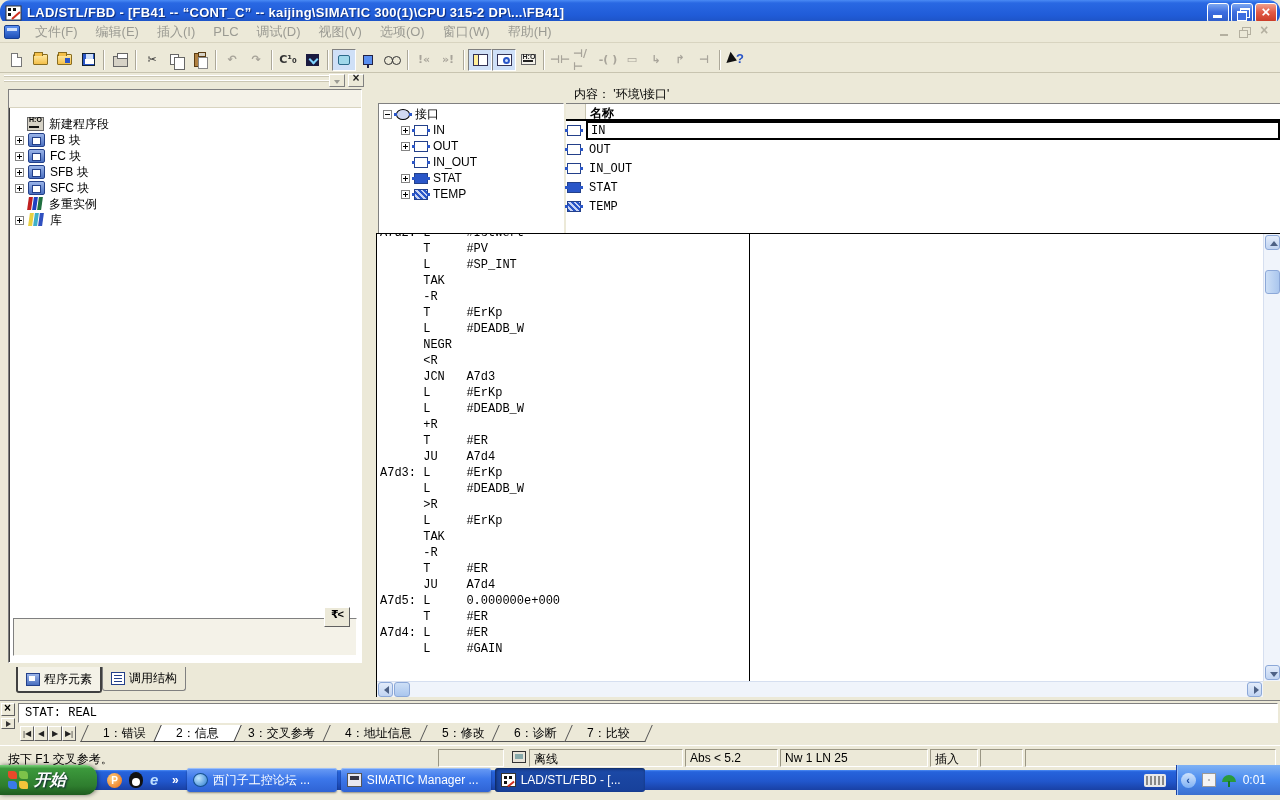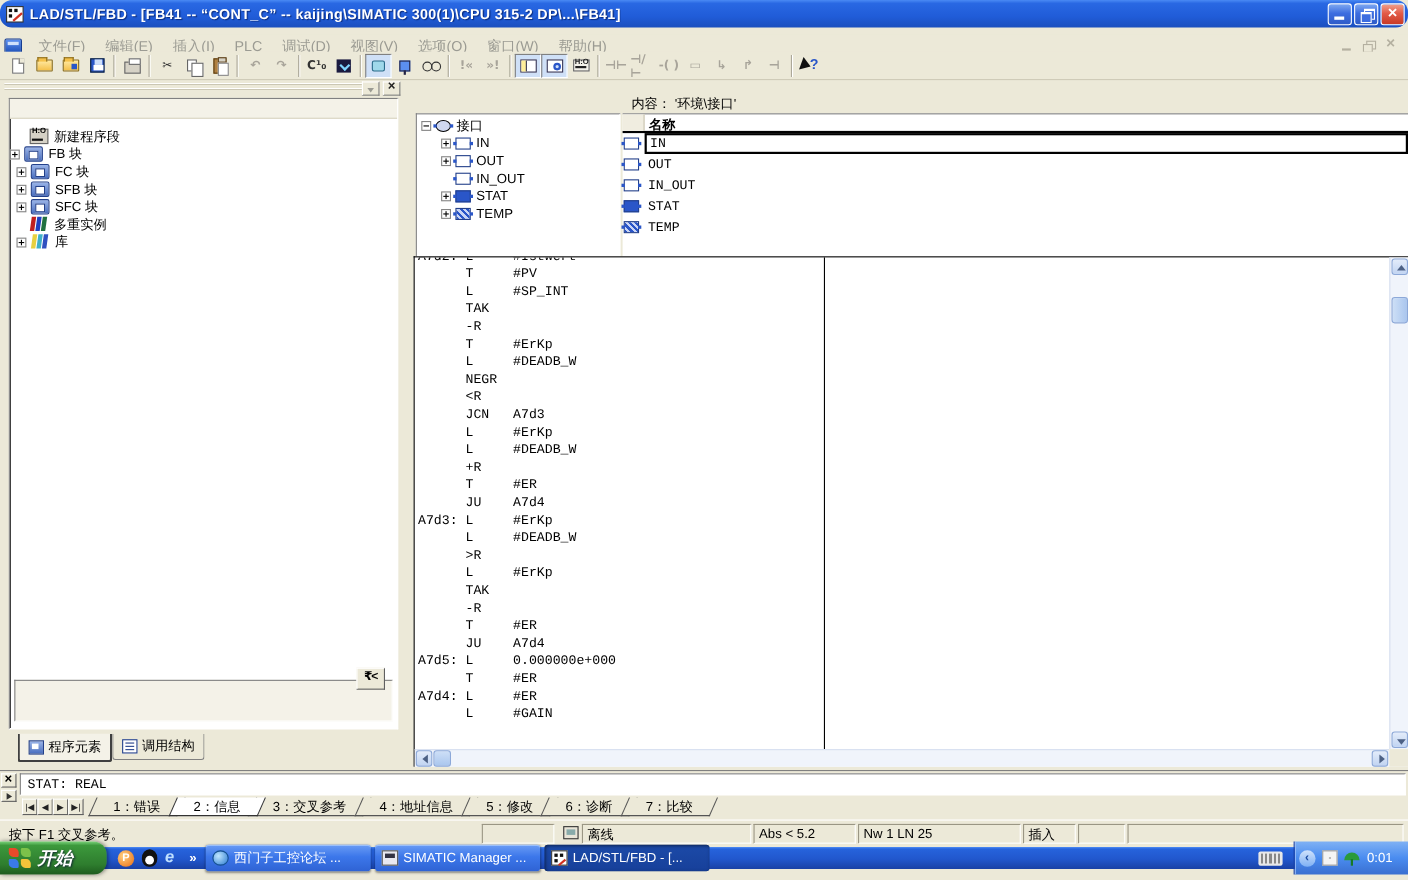--- a/index.html
+++ b/index.html
@@ -17,21 +17,21 @@
   .win-btns { margin-left:auto; display:flex; gap:2px; }
   .wb { width:22px; height:20px; border:1px solid #fff; border-radius:3px; position:relative;
     background:linear-gradient(180deg,#7da7f0,#3d6de0 45%,#2f5cc8); cursor:default; }
   .wb.close { background:linear-gradient(180deg,#f0a08c,#e25b47 45%,#c93a25); }
   .glyph-min::before { content:""; position:absolute; left:5px; bottom:4px; width:9px; height:3px; background:#fff; }
   .glyph-res::before { content:""; position:absolute; left:8px; top:4px; width:8px; height:7px; border:1px solid #fff; border-top:2px solid #fff; background:transparent; }
   .glyph-res::after { content:""; position:absolute; left:5px; top:7px; width:8px; height:7px; border:1px solid #fff; border-top:2px solid #fff; background:#3d6de0; }
   .glyph-x::before { content:"×"; color:#fff; font-weight:bold; font-size:15px; position:absolute; left:0; right:0; top:-1px; text-align:center; }
 
   
-  .menubar { position:absolute; top:31px; left:0; width:1280px; height:22px; background:#ece9d8;
+  .menubar { position:absolute; top:21px; left:0; width:1280px; height:22px; background:#ece9d8;
     display:flex; align-items:center; border-bottom:1px solid #d8d4c0; }
   .mdi-sys-icon { width:16px; height:14px; margin:0 6px 0 4px; background:linear-gradient(180deg,#5b8ff0,#1e50b8); border:1px solid #163d90; border-radius:2px; position:relative; }
   .mdi-sys-icon::before { content:""; position:absolute; left:2px; top:2px; width:10px; height:3px; background:#cfe0fb; }
   .menu-item { color:#9b9b93; padding:2px 9px; white-space:nowrap; font-size:13px; }
   .mdi-ctrls { margin-left:auto; display:flex; gap:6px; padding-right:8px; color:#b4b0a0; }
   .mdi-g { width:14px; height:12px; position:relative; }
   .mdi-g.mn::before { content:""; position:absolute; left:2px; bottom:2px; width:8px; height:2px; background:#b4b0a0; }
   .mdi-g.rs::before { content:""; position:absolute; left:4px; top:1px; width:7px; height:6px; border:1px solid #b4b0a0; }
   .mdi-g.rs::after  { content:""; position:absolute; left:1px; top:4px; width:7px; height:6px; border:1px solid #b4b0a0; background:#ece9d8; }
   .mdi-g.cl::before { content:"×"; position:absolute; top:-3px; left:2px; font-size:14px; font-weight:bold; color:#b4b0a0; }
@@ -382,21 +382,21 @@
         <span class="lp-gb dn"></span>
         <span class="lp-gb x"></span>
       </div>
       <div class="lp-frame">
         <div class="lp-strip"></div>
         <div class="lp-tree">
           <div class="trow" style="padding-left:18px">
             <span class="ticon ic-netw"></span>
             <span>新建程序段</span>
           </div>
-          <div class="trow" style="padding-left:0">
+          <div class="trow" style="padding-left:6px">
             <span class="exp plus"></span>
             <span class="ticon ic-block"></span>
             <span>FB 块</span>
           </div>
           <div class="trow" style="padding-left:6px">
             <span class="exp plus"></span>
             <span class="ticon ic-block"></span>
             <span>FC 块</span>
           </div>
           <div class="trow" style="padding-left:6px">

